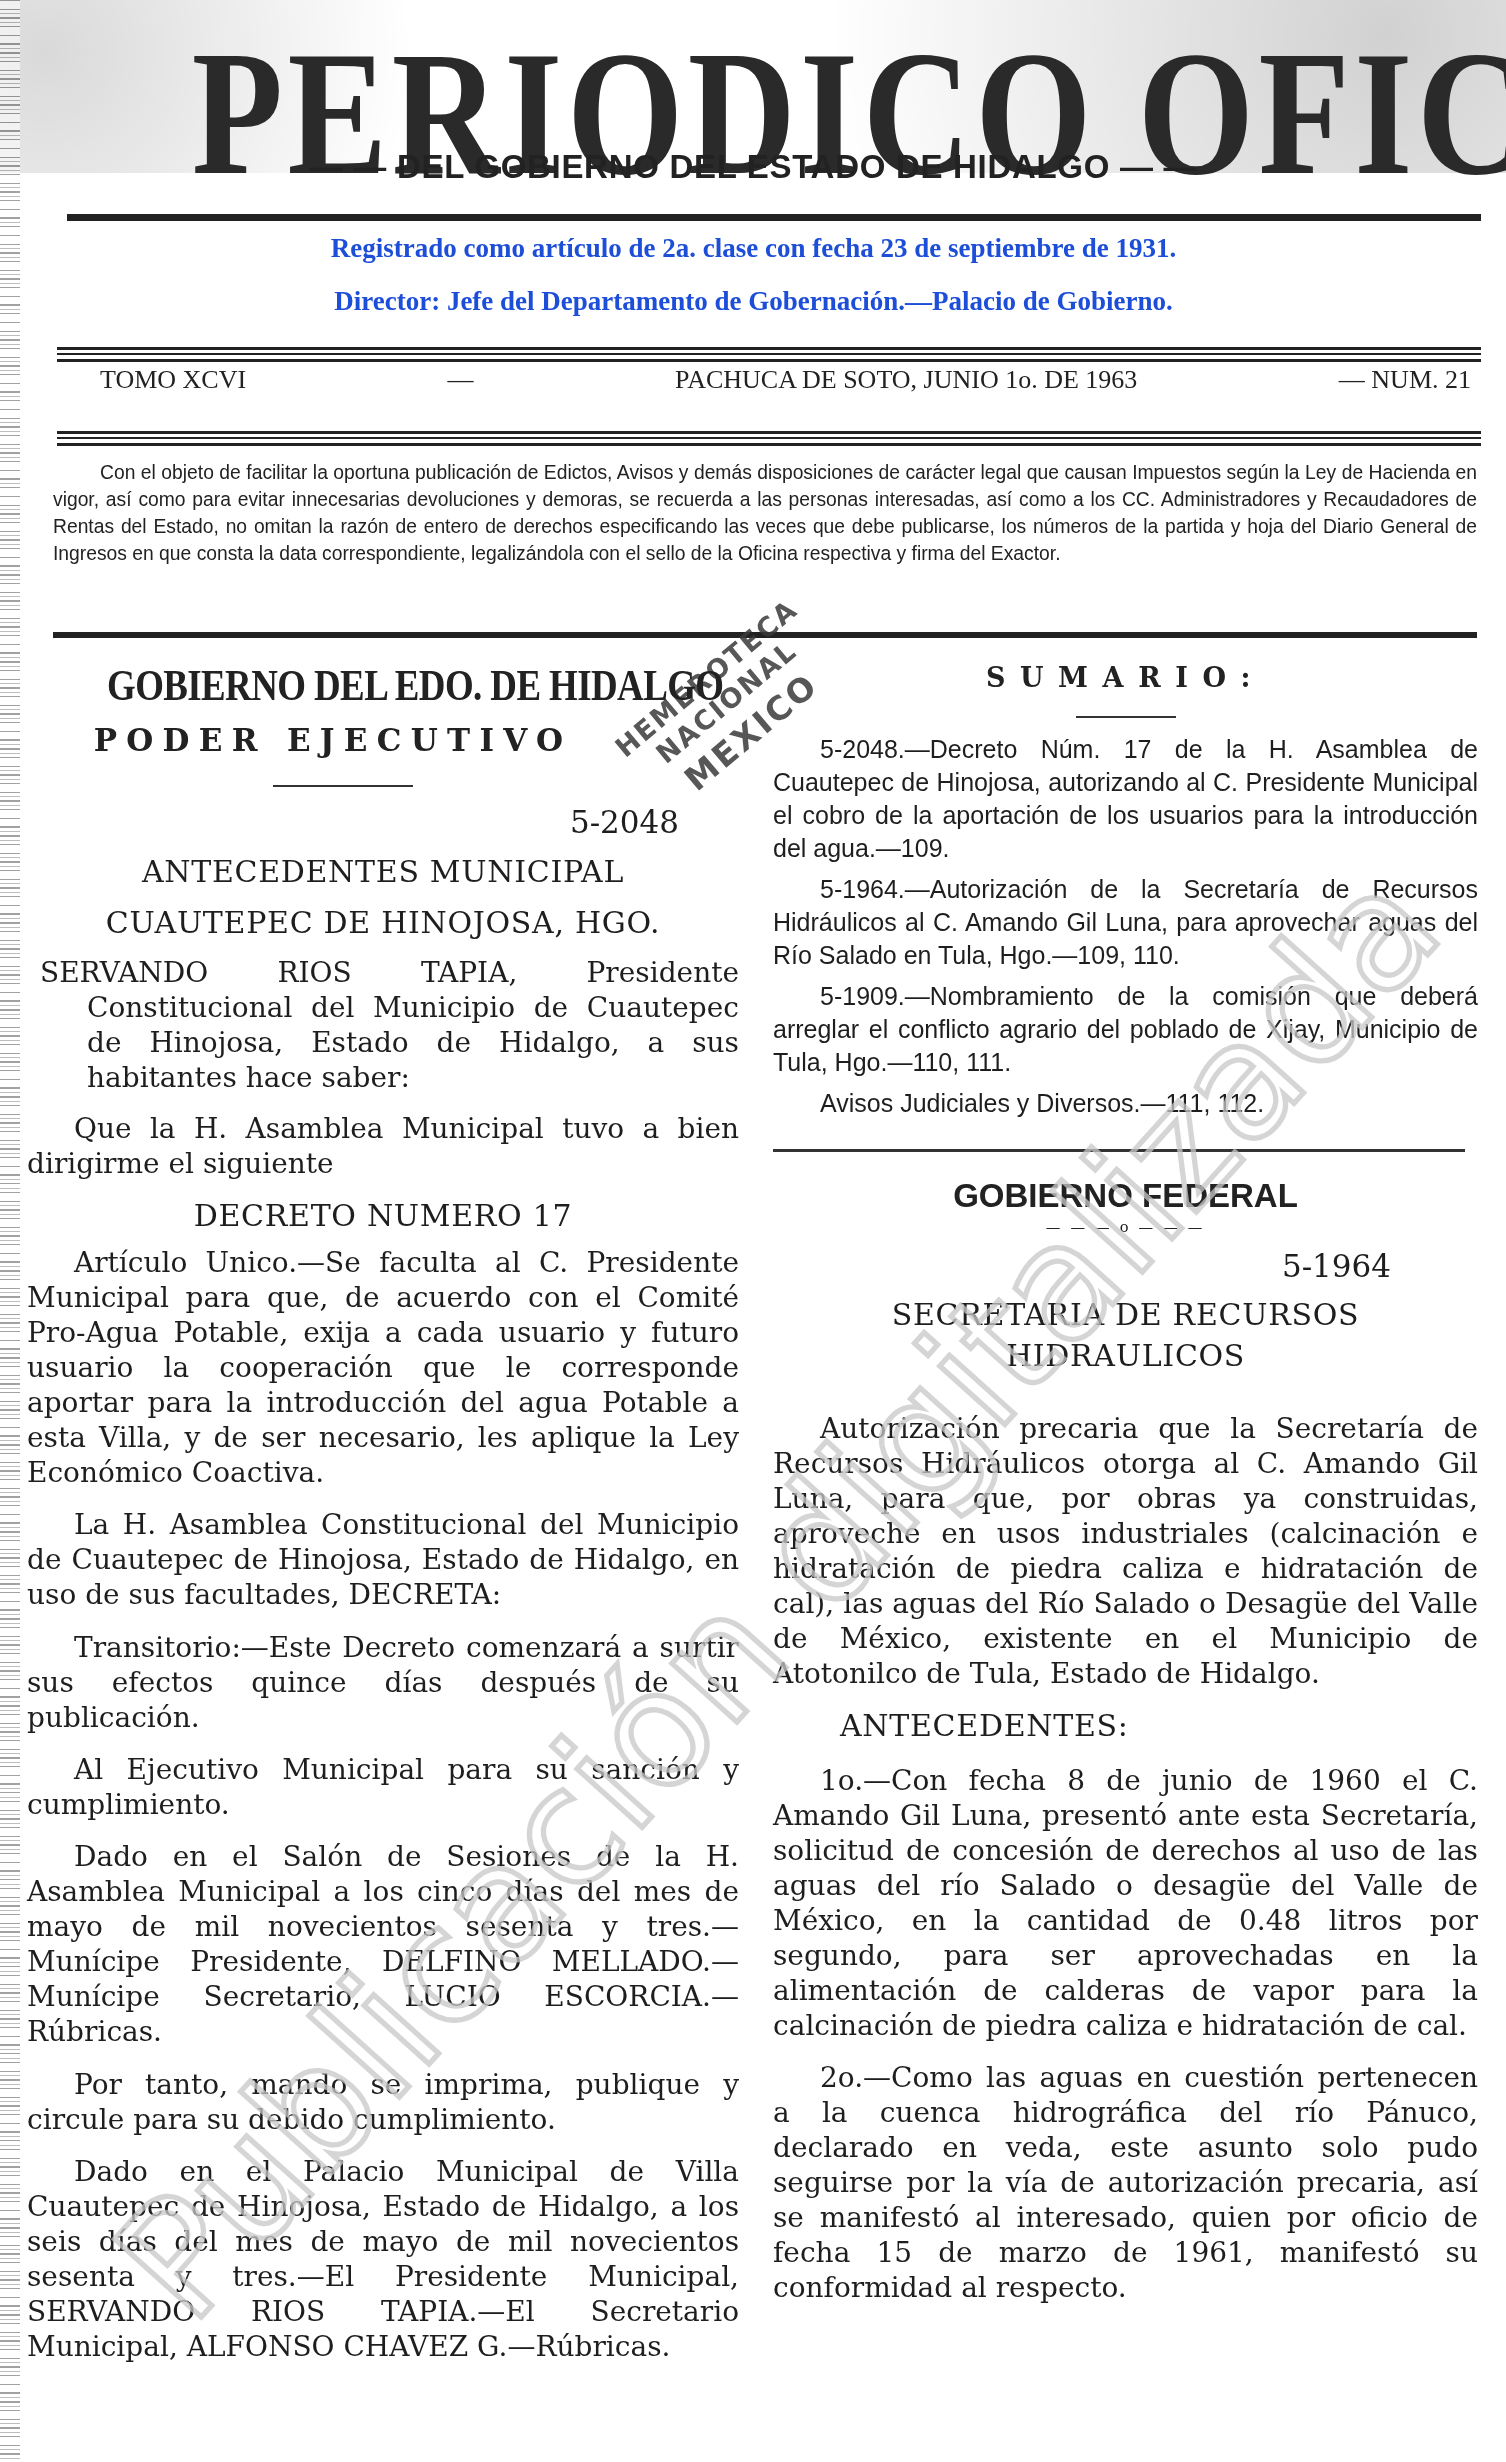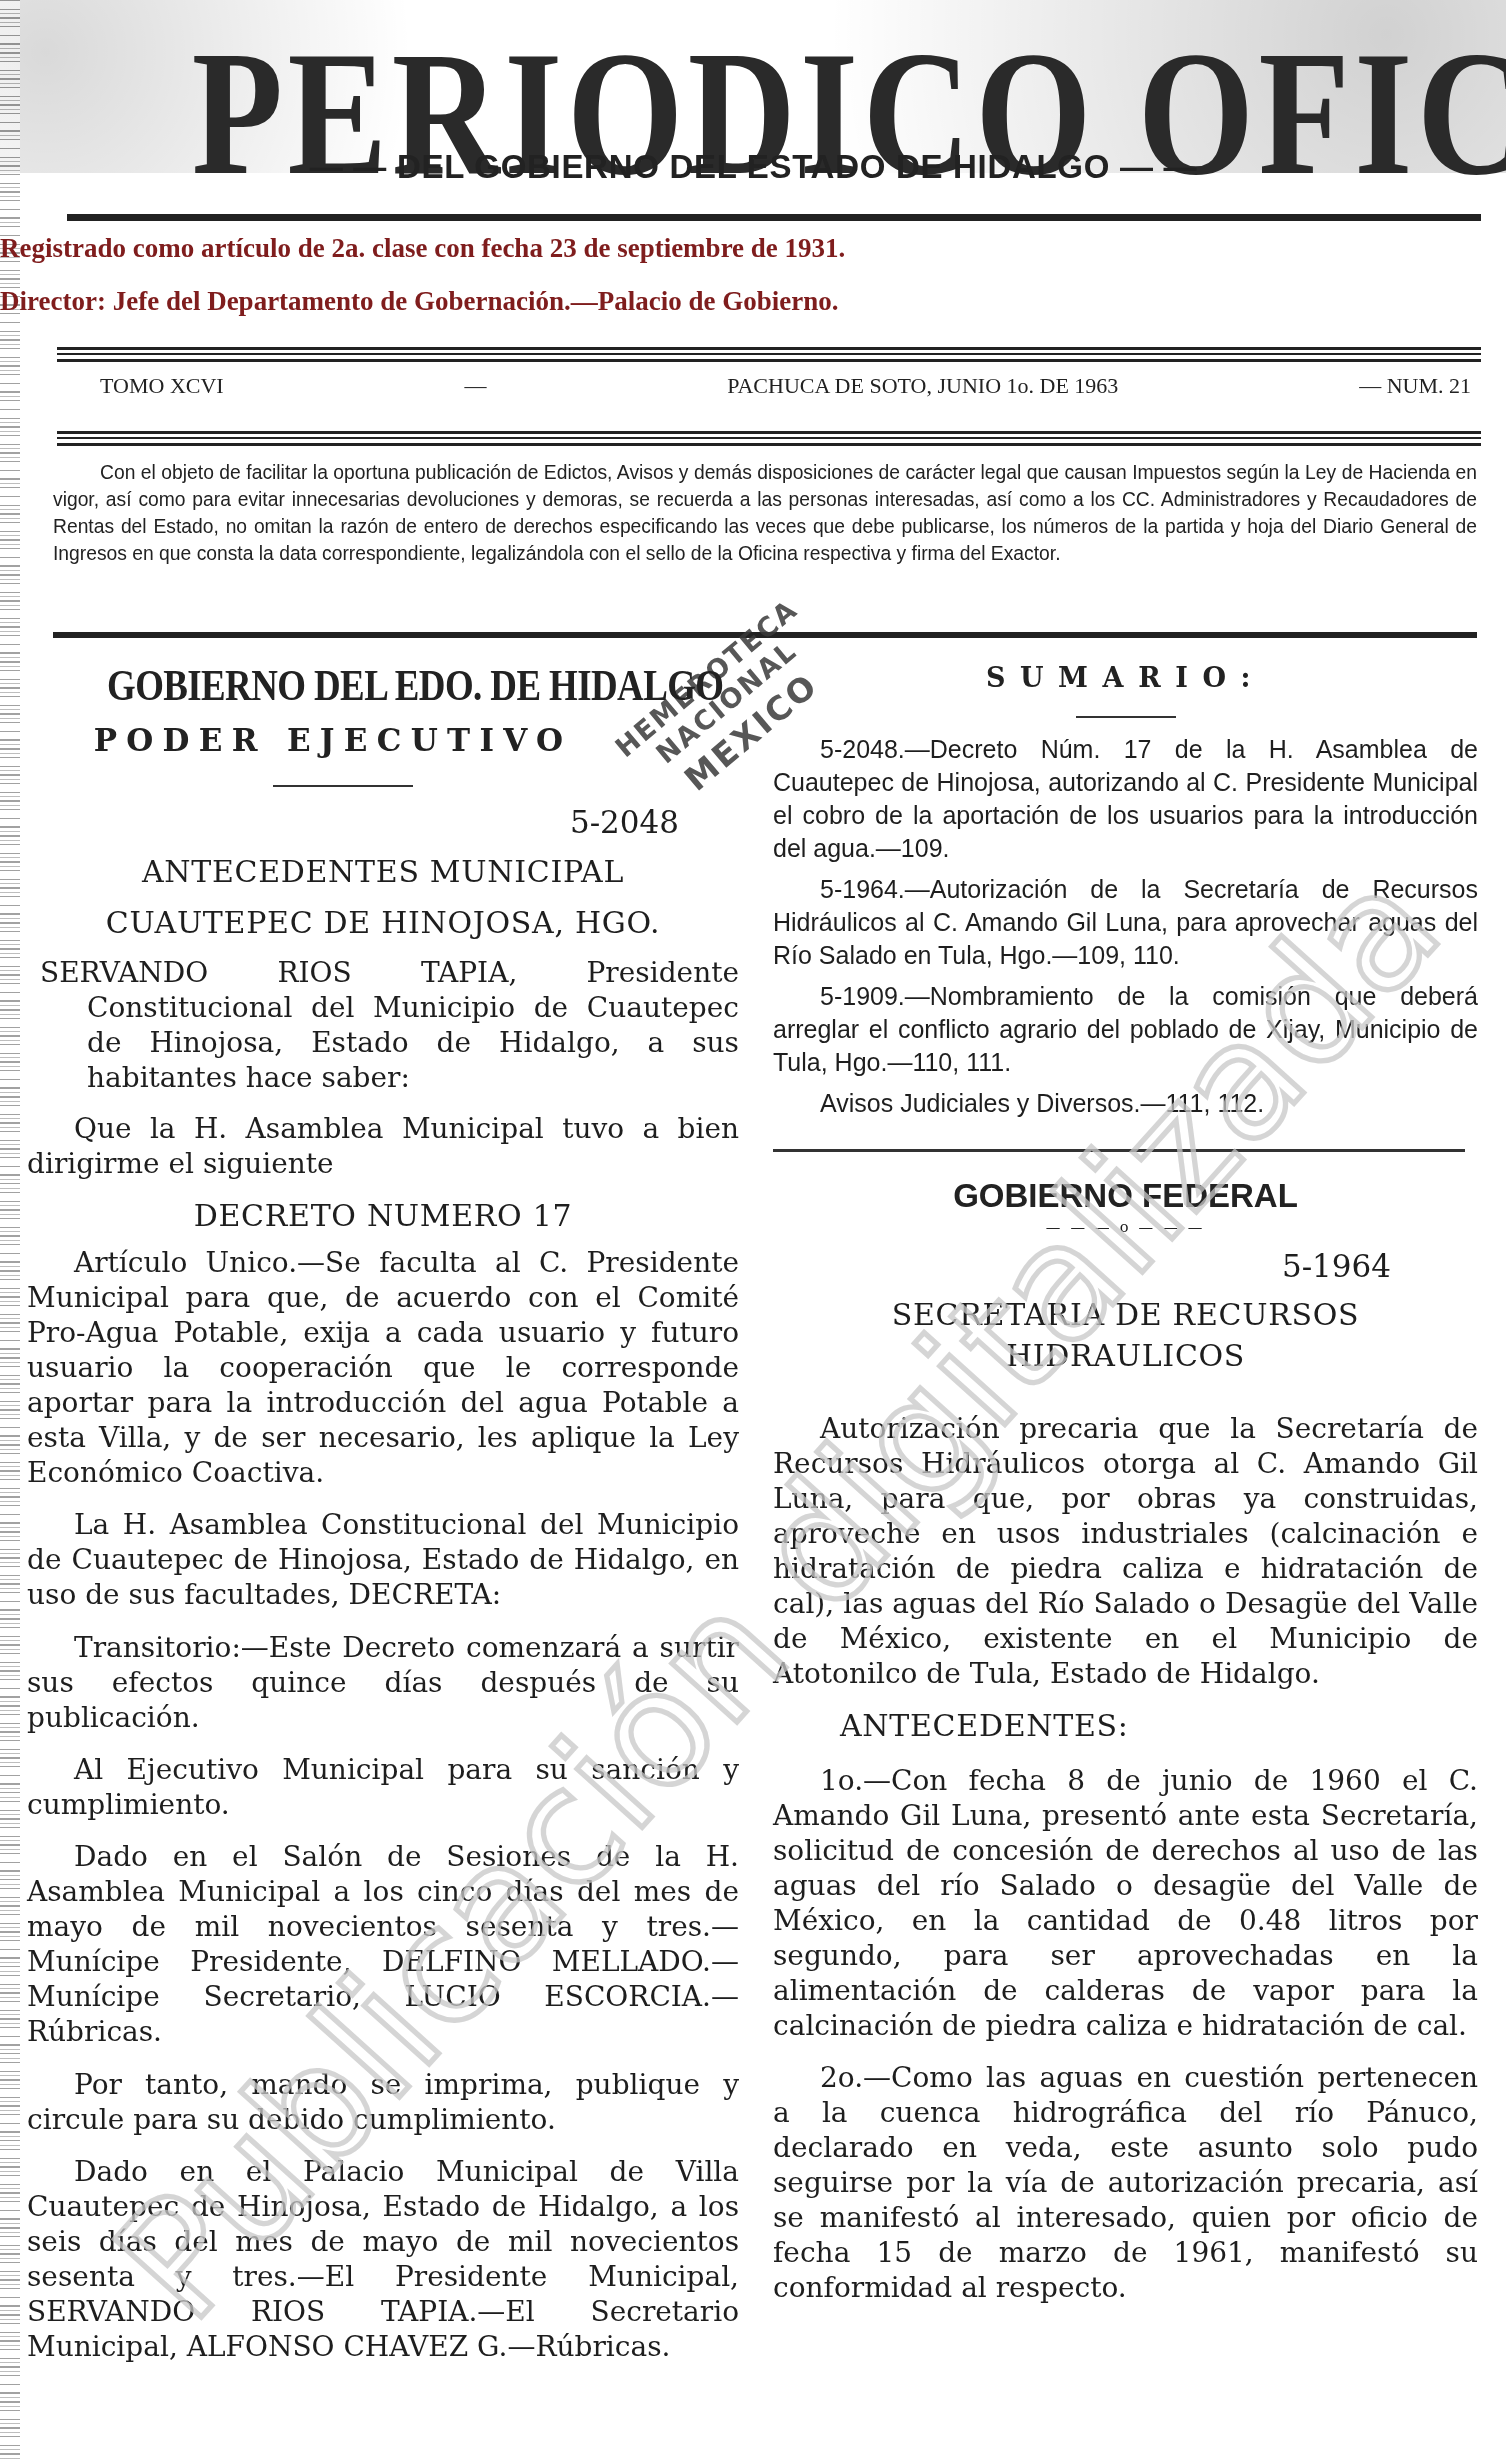--- a/index.html
+++ b/index.html
@@ -12,24 +12,24 @@
     background: radial-gradient(circle at 92% 20%, rgba(0,0,0,.18), rgba(0,0,0,0) 40%),
                 radial-gradient(circle at 3% 30%, rgba(0,0,0,.15), rgba(0,0,0,0) 25%); }
   .masthead { left:80px; top:13.3px; width:1398px; text-align:center;
     font-family:"Liberation Serif", serif; font-weight:bold; font-size:178px; letter-spacing:5.3px;
     line-height:200px; color:#2a2a2a; transform:scaleX(0.84); transform-origin:center top; white-space:nowrap; }
   .sub-title { left:0; top:148px; width:1507px; text-align:center; font-family:"Liberation Sans", sans-serif;
     font-weight:bold; font-size:33px; color:#222; letter-spacing:0.7px; }
   .rule-thick { height:6.7px; background:#222; }
   .rule-triple { height:14.6px; border-top:3.3px solid #222; border-bottom:3.3px solid #222; box-sizing:border-box; position:absolute; }
   .rule-triple::after { content:""; position:absolute; left:0; right:0; top:2.7px; height:2.7px; background:#222; }
-  .reg-line { left:0; width:1507px; font-family:"Liberation Serif", serif; font-weight:bold;
-    font-size:27px; color:#7f1d1d; }
+  .reg-line { left:0; width:1507px; text-align:center; font-family:"Liberation Serif", serif; font-weight:bold;
+    font-size:27px; color:#1d4ed8; }
   .issue-row { left:100px; top:365px; width:1371px; display:flex; justify-content:space-between; align-items:center;
-    font-family:"Liberation Serif", serif; font-size:22px; color:#222;margin-top:8px; }
+    font-family:"Liberation Serif", serif; font-size:26px; color:#222; }
   .notice { left:53px; top:459px; width:1424px; font-family:"Liberation Sans", sans-serif; font-size:19.3px;
     line-height:27px; text-align:justify; color:#222; text-indent:47px; }
   .col-left { left:27px; width:712px; }
   .col-right { left:773px; width:705px; }
   .gobhead { font-family:"Liberation Serif", serif; font-weight:bold; font-size:45px; letter-spacing:-0.7px;
     transform:scaleX(0.82); transform-origin:left top; white-space:nowrap; color:#222; }
   .poder { font-family:"DejaVu Serif", serif; font-weight:bold; font-size:31px; letter-spacing:9.3px; color:#222; }
   .short-rule { height:2.7px; background:#333; }
   .body-text { font-family:"DejaVu Serif", serif; font-size:28px; line-height:35px; text-align:justify; color:#1e1e1e; }
   .para { text-indent:47px; margin:0 0 17.3px 0; }

